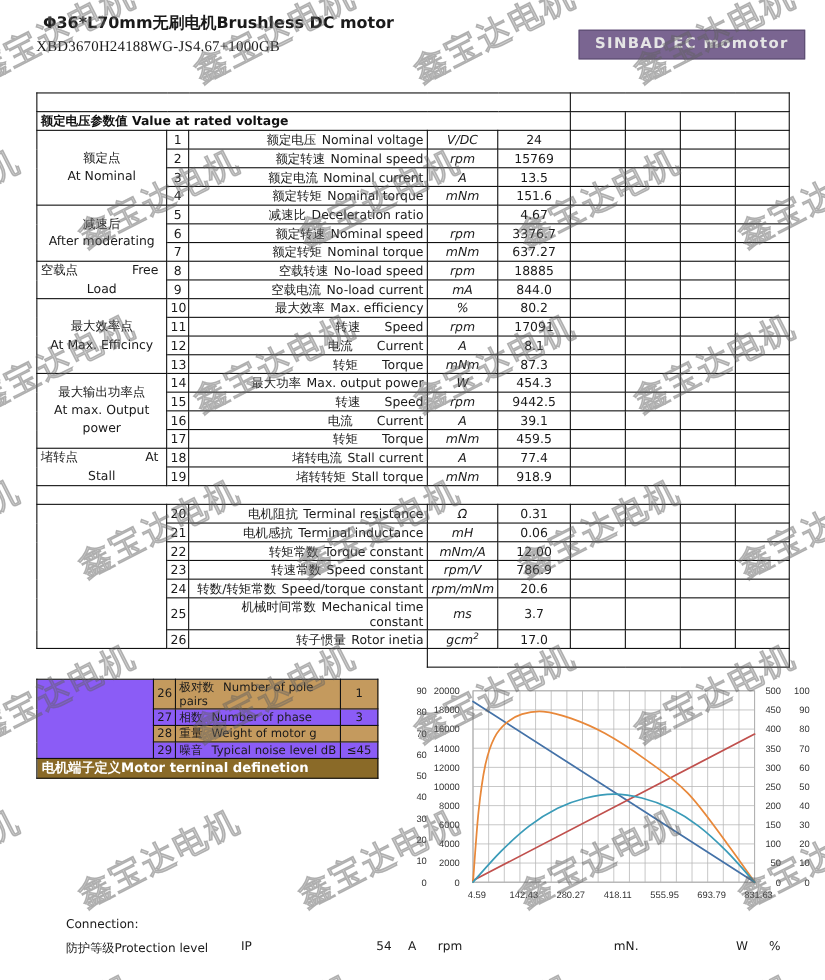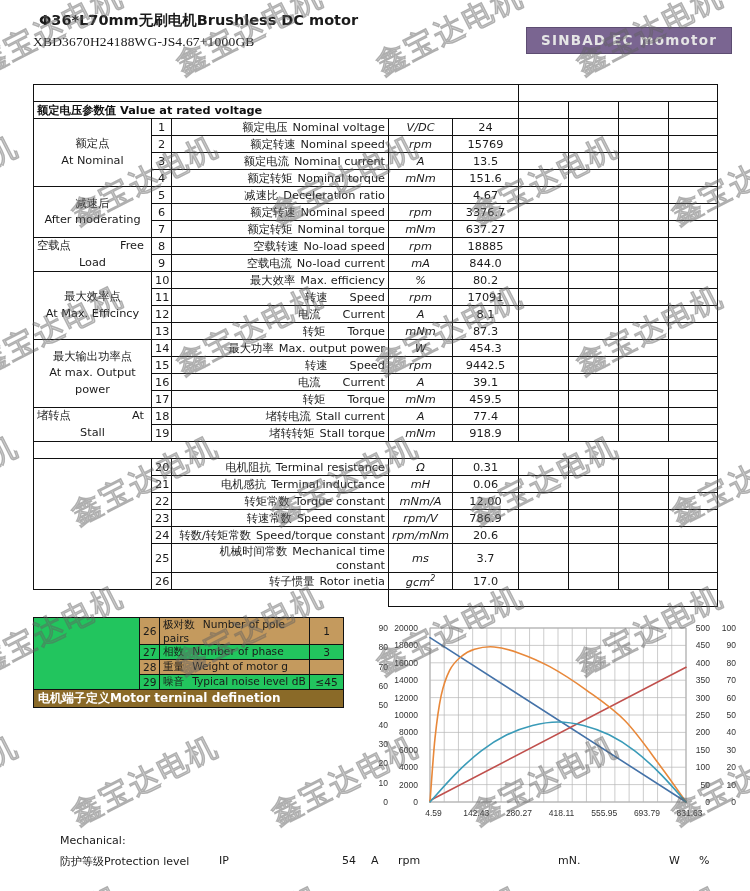--- a/index.html
+++ b/index.html
@@ -100,21 +100,21 @@
     font-size:12px; text-align:center; height:19px;
   }
 
   
   #aux-table {
     position:absolute; left:33px; top:617px; width:310px;
     border-collapse:collapse; table-layout:fixed; z-index:4;
   }
   #aux-table td {
     border:1px solid #111; font-size:10.6px; height:15px;
-    padding:0 3px; background:#22c55e;
+    padding:0 3px; background:#8b5cf6;
     font-family:"DejaVu Sans","Liberation Sans",sans-serif;
   }
   #aux-table td.tan { background:#c49a5e; }
   #aux-table td.idx { text-align:center; width:20px; }
   #aux-table td.val { text-align:center; }
   #aux-table td.termhdr {
     background:#8a6a28; color:#ffffff; font-weight:bold;
     font-size:12px; height:18px; padding-left:4px;
   }
 
@@ -581,21 +581,21 @@
       <text x="274.8888888888889" y="196" text-anchor="middle" font-size="8.5" fill="#333" font-family="&quot;Liberation Sans&quot;, sans-serif">693.79</text>
       <text x="317.55555555555554" y="196" text-anchor="middle" font-size="8.5" fill="#333" font-family="&quot;Liberation Sans&quot;, sans-serif">831.63</text>
       <path d="M58.00,17.70 L314.00,182.00" fill="none" stroke="#4472a8" stroke-width="1.6" stroke-linejoin="round" stroke-linecap="round"></path>
       <path d="M58.00,180.53 L314.00,47.32" fill="none" stroke="#c0504d" stroke-width="1.6" stroke-linejoin="round" stroke-linecap="round"></path>
       <path d="M58.00,182.00 C58.84,171.37 61.16,135.92 63.01,118.20 C64.87,100.48 66.73,86.94 69.14,75.67 C71.56,64.39 74.25,56.98 77.50,50.53 C80.75,44.09 84.47,40.54 88.65,37.00 C92.82,33.46 97.00,30.94 102.58,29.27 C108.15,27.59 114.65,26.30 122.08,26.95 C129.51,27.59 137.86,29.85 147.15,33.13 C156.44,36.42 166.65,40.54 177.80,46.67 C188.94,52.79 201.48,60.84 214.01,69.87 C226.55,78.89 240.48,87.91 253.02,100.80 C265.55,113.69 279.07,133.67 289.23,147.20 C299.40,160.73 309.87,176.20 314.00,182.00" fill="none" stroke="#e8883a" stroke-width="1.6" stroke-linejoin="round" stroke-linecap="round"></path>
       <path d="M58.00,182.00 C62.27,177.30 75.09,162.34 83.63,153.81 C92.17,145.29 100.72,137.34 109.26,130.84 C117.80,124.35 126.35,119.07 134.89,114.84 C143.44,110.60 152.00,107.59 160.52,105.44 C169.04,103.29 177.52,101.96 186.01,101.96 C194.51,101.96 202.98,103.29 211.51,105.44 C220.03,107.59 228.59,110.60 237.14,114.84 C245.68,119.07 254.22,124.35 262.77,130.84 C271.31,137.34 279.86,145.29 288.40,153.81 C296.94,162.34 309.73,177.30 314.00,182.00" fill="none" stroke="#3a9bb8" stroke-width="1.6" stroke-linejoin="round" stroke-linecap="round"></path>
     </svg>
 </div>
 
 <div id="footer">
-  <div class="f" style="left:60px; top:6px;">Mechanical:</div>
+  <div class="f" style="left:60px; top:6px;">Connection:</div>
   <div class="f" style="left:60px; top:26px;">防护等级Protection level</div>
   <div class="f" style="left:219px; top:26px;">IP</div>
   <div class="f" style="left:332px; top:26px;margin-left:10px;">54</div>
   <div class="f" style="left:371px; top:26px;">A</div>
   <div class="f" style="left:398px; top:26px;">rpm</div>
   <div class="f" style="left:558px; top:26px;">mN.</div>
   <div class="f" style="left:669px; top:26px;">W</div>
   <div class="f" style="left:699px; top:26px;">%</div>
 </div>
 

